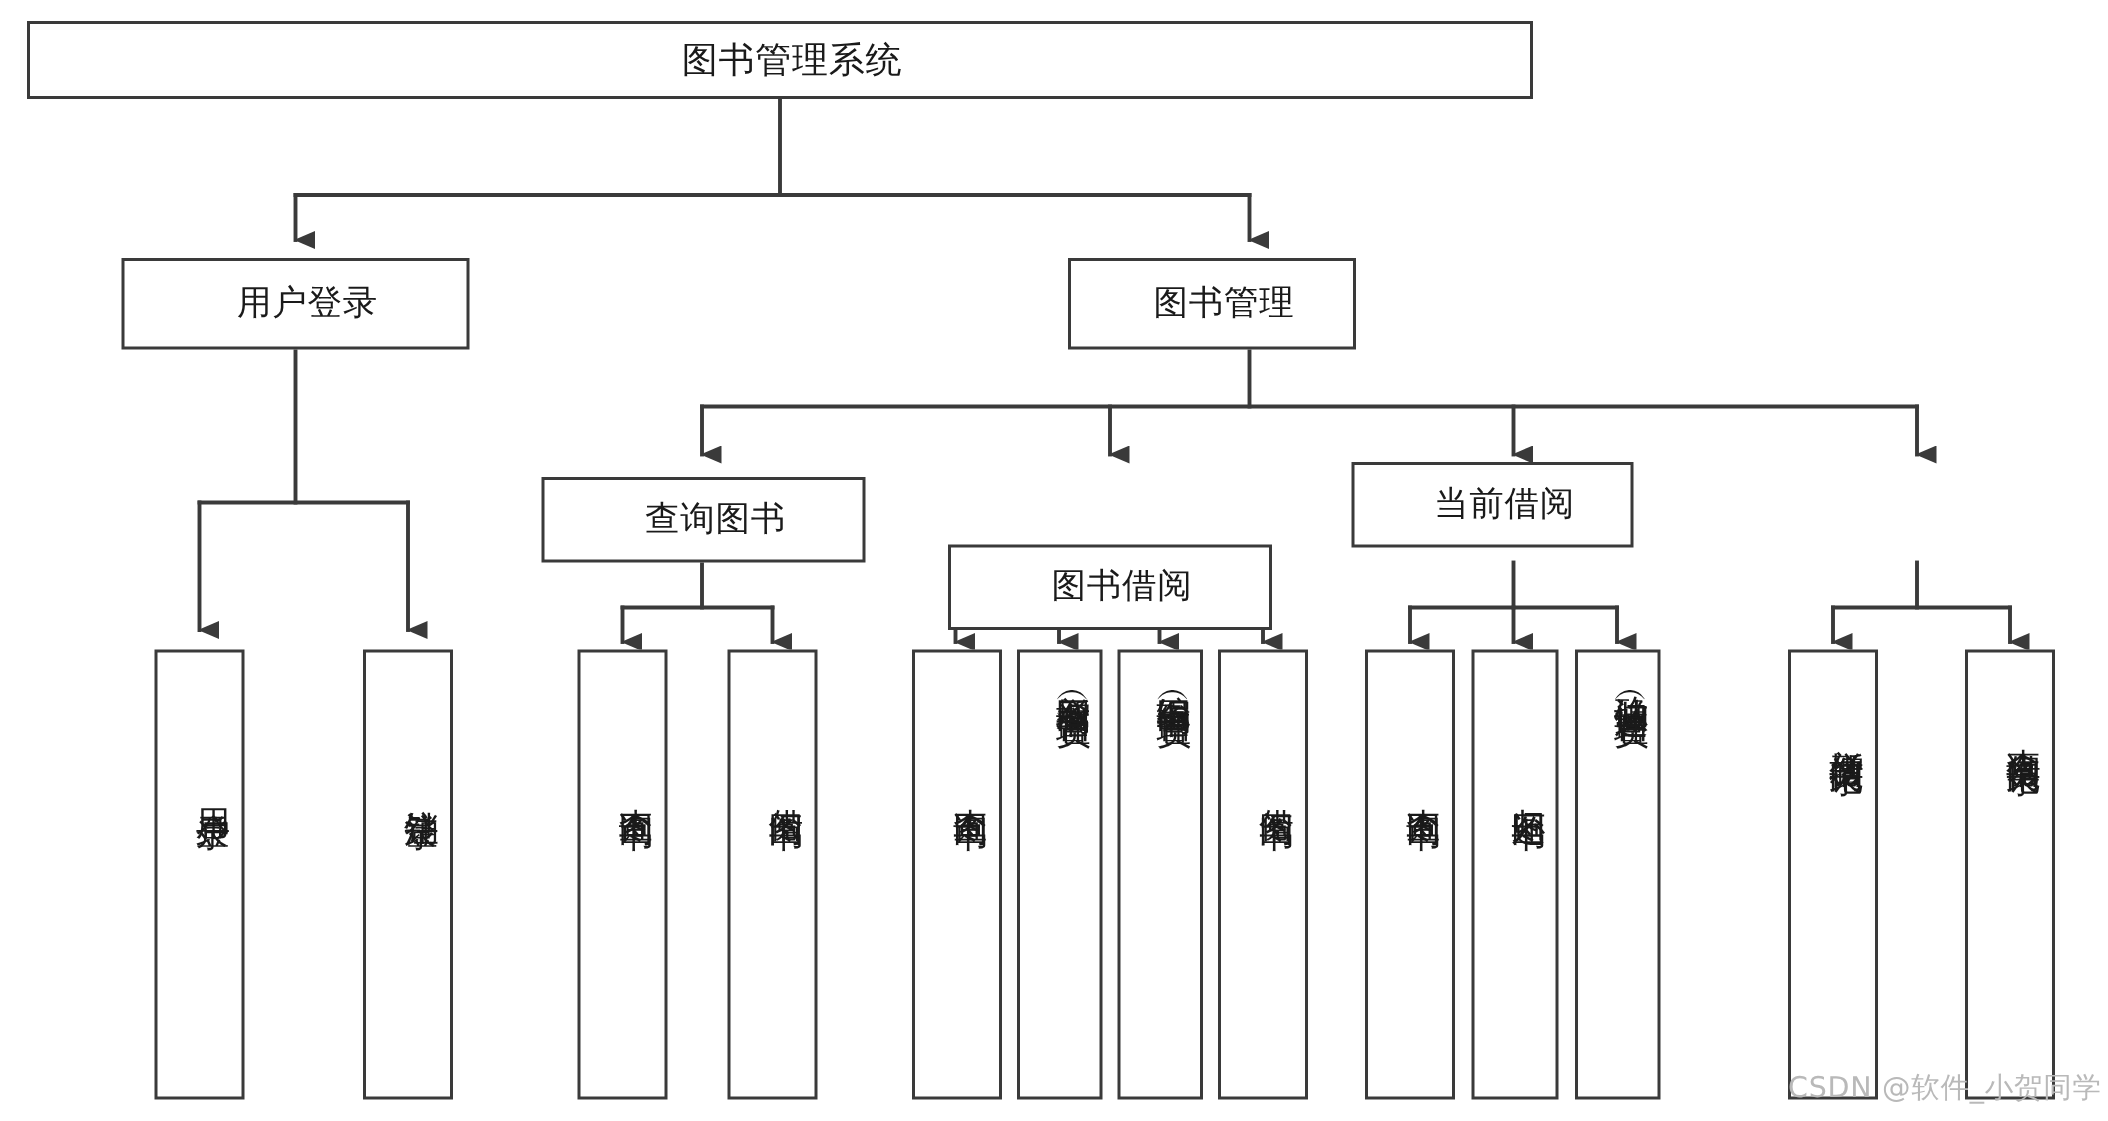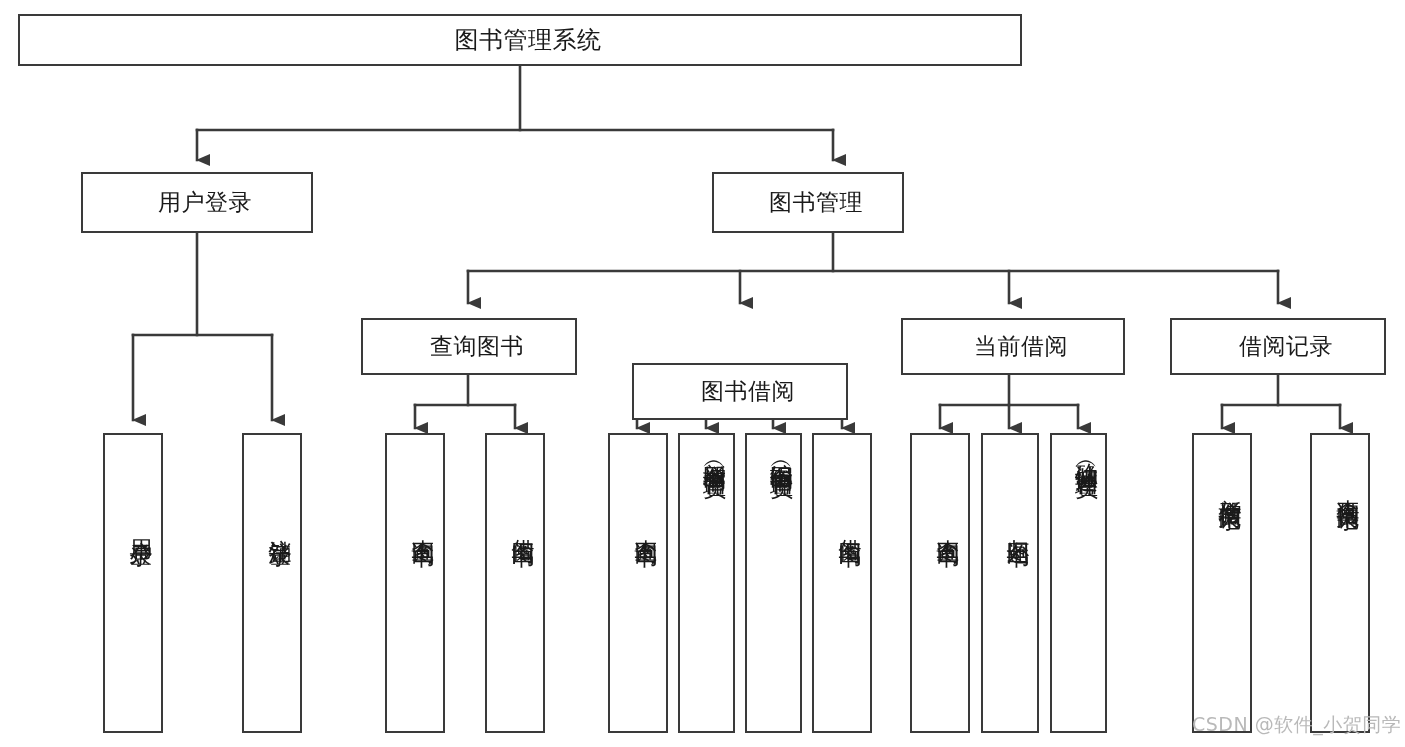--- a/index.html
+++ b/index.html
@@ -145,27 +145,24 @@
   </div>
 
   <div class="node horiz" style="left:361px; top:318px; width:216px; height:57px;">
     <span class="lbl">查询图书</span>
   </div>
 
   <div class="node horiz" style="left:632px; top:318px; width:216px; height:57px;margin-top:45px;">
     <span class="lbl">图书借阅</span>
   </div>
 
-  <div class="node horiz" style="left:901px; top:318px; width:224px; height:57px;">
+  <div class="node horiz" style="left:901px; top:308px; width:188px; height:57px;">
     <span class="lbl">当前借阅</span>
   </div>
 
-  <div class="node horiz" style="left:1170px; top:318px; width:216px; height:57px;">
-    <span class="lbl">借阅记录</span>
-  </div>
 
   <div class="node vert" style="left:103px; top:433px; width:60px; height:300px; padding-top:86px;">
     <span class="lbl">用户登录</span>
   </div>
 
   <div class="node vert" style="left:242px; top:433px; width:60px; height:300px; padding-top:86px;">
     <span class="lbl">注销登录</span>
   </div>
 
   <div class="node vert" style="left:385px; top:433px; width:60px; height:300px; padding-top:86px;">

